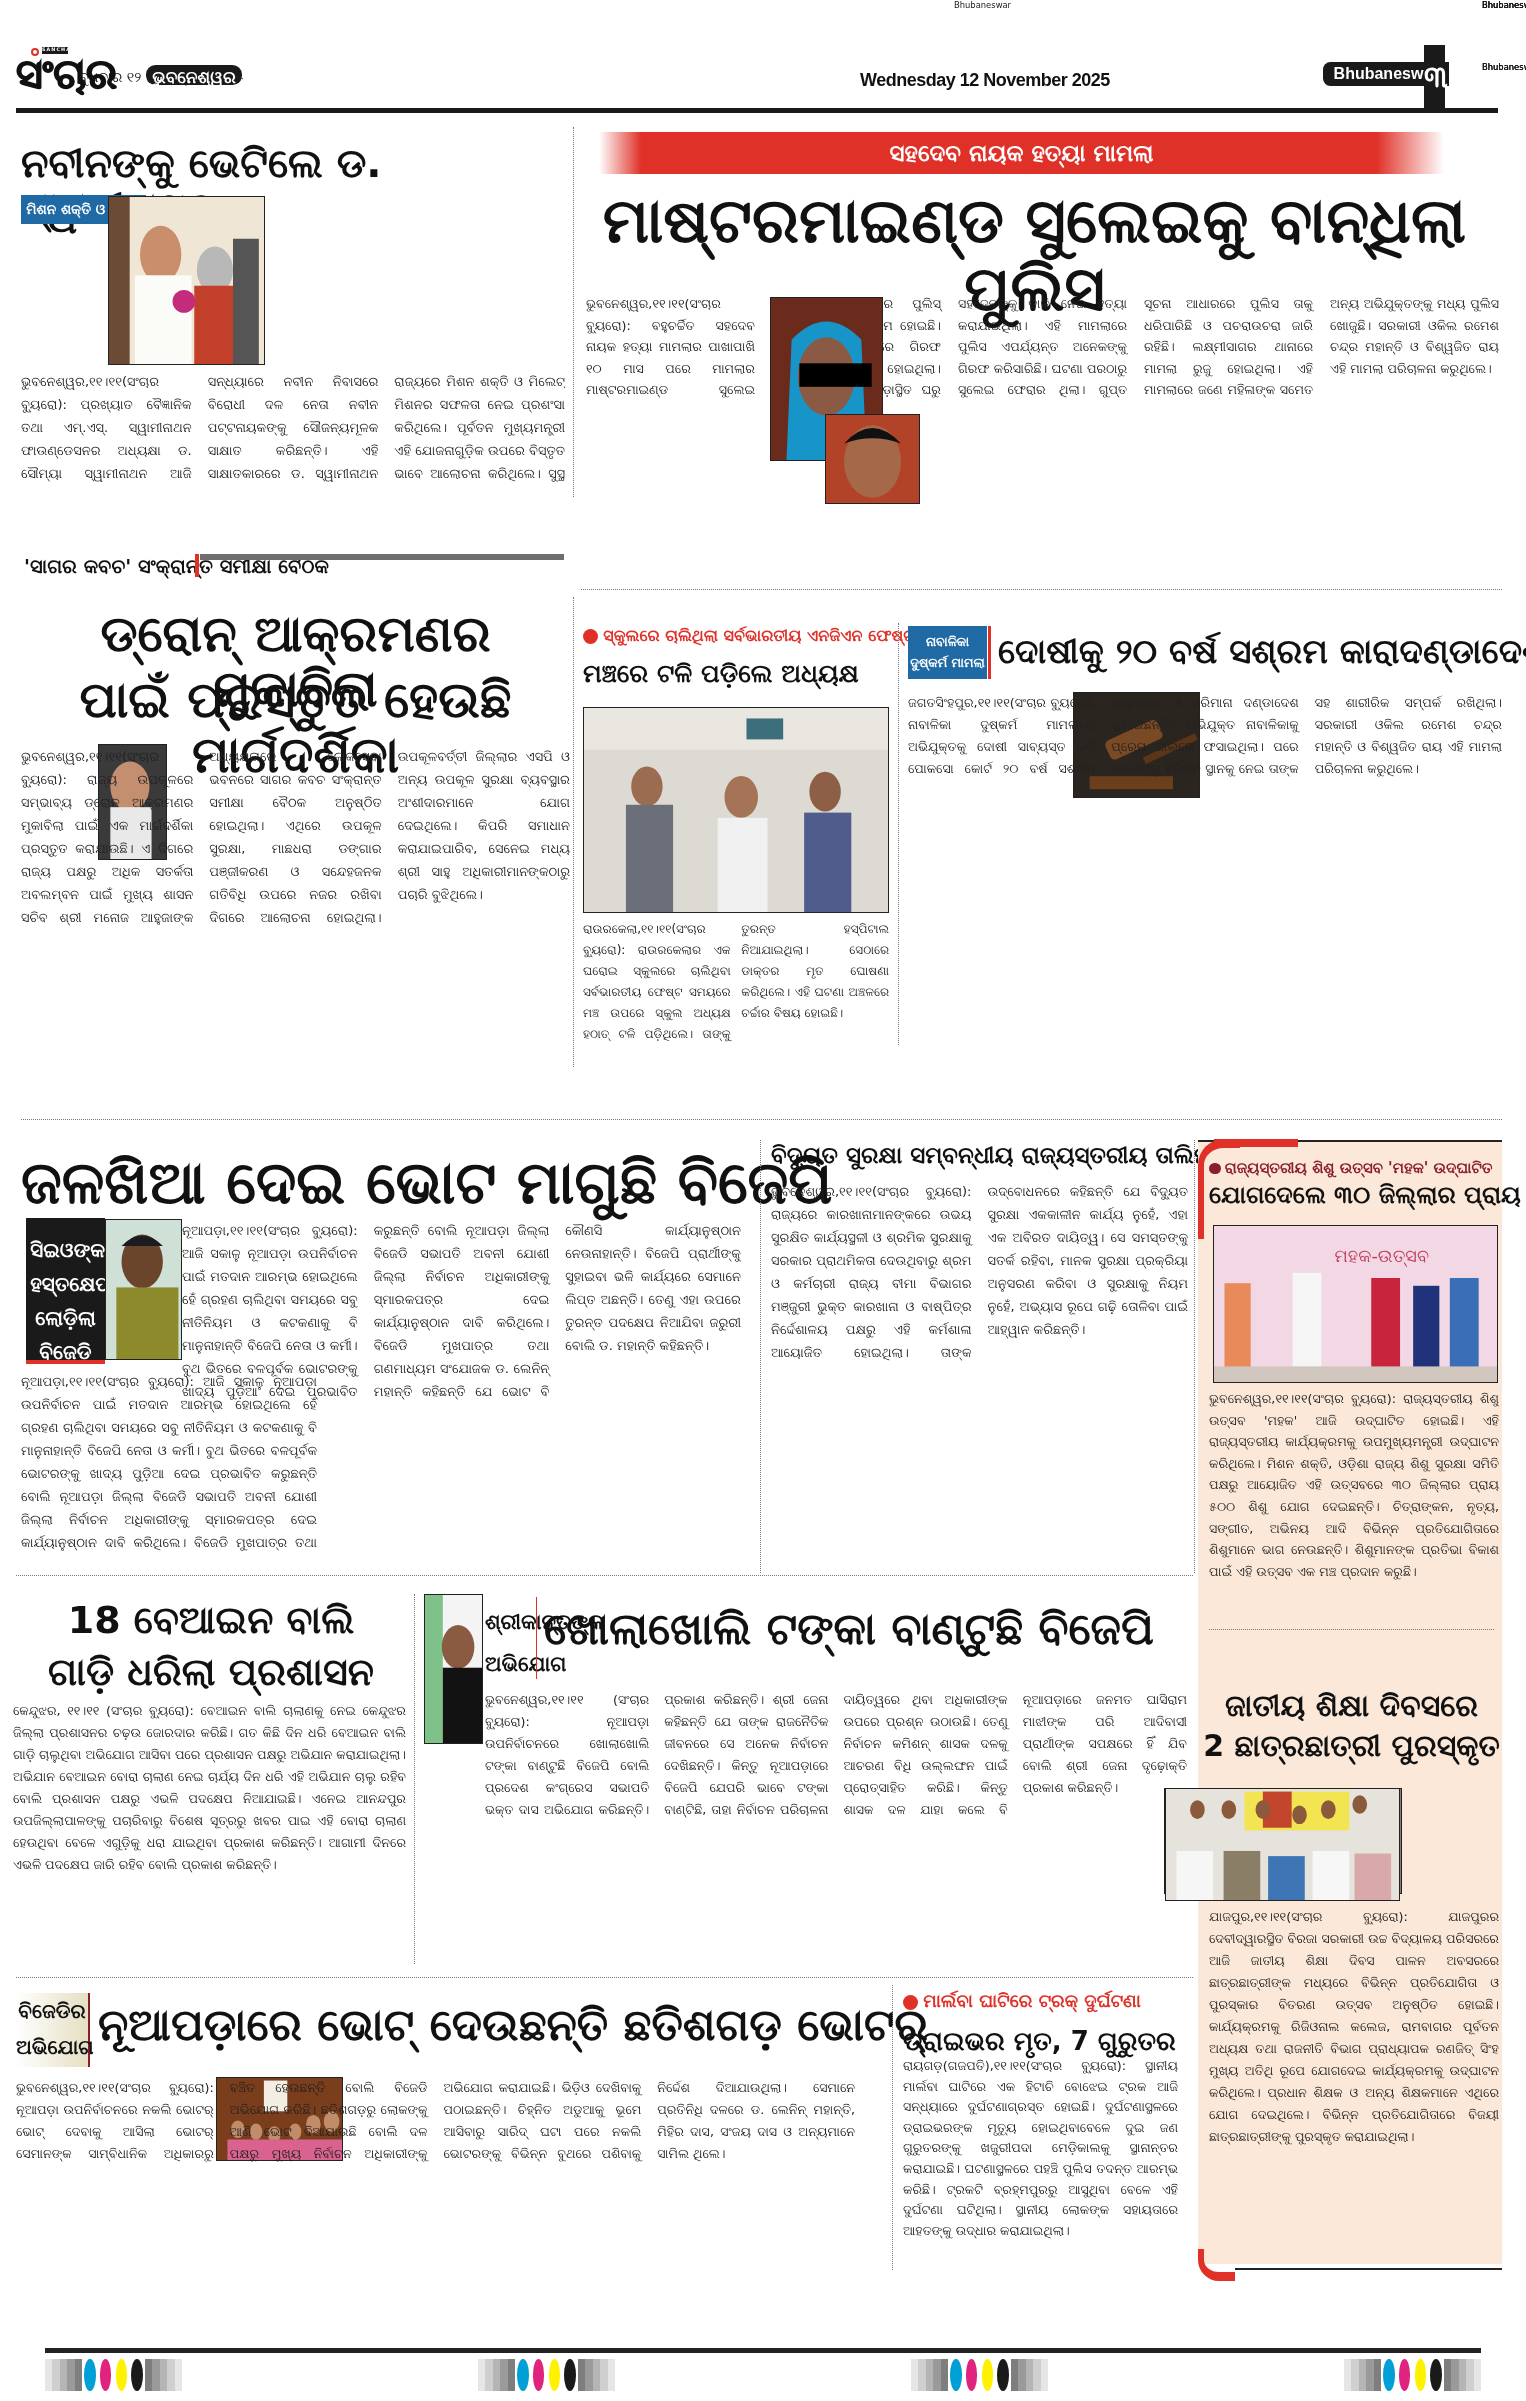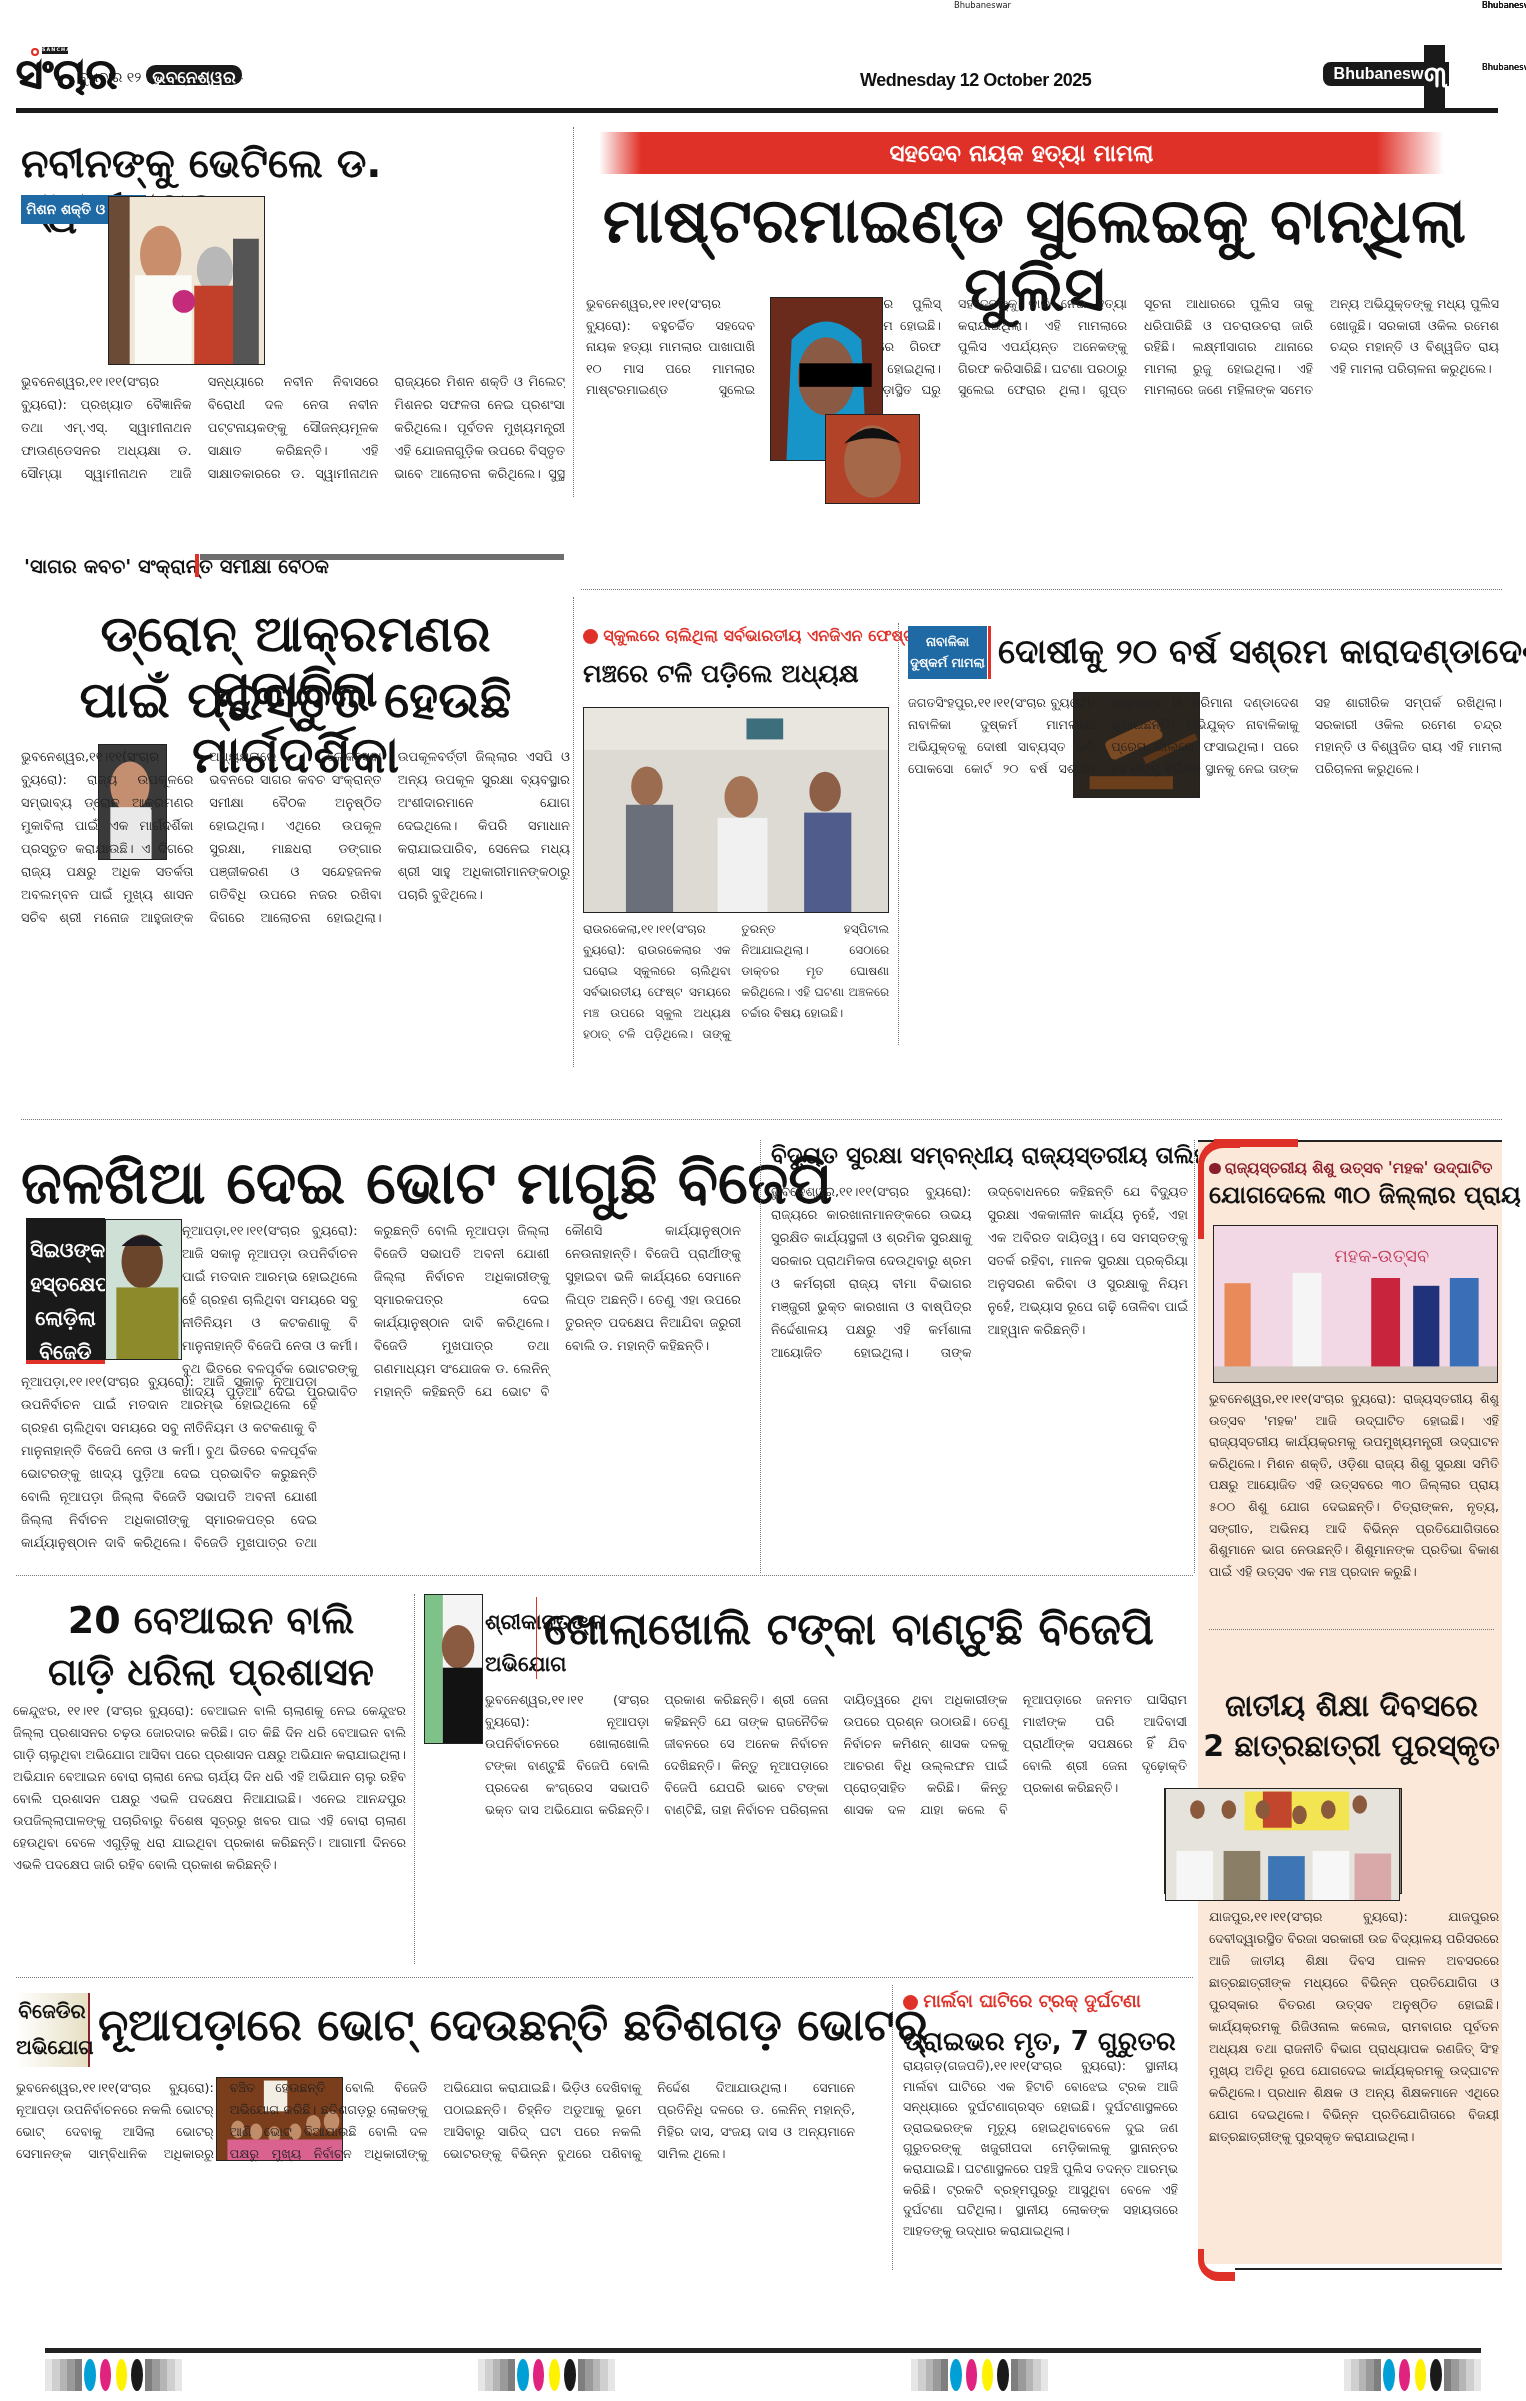--- a/index.html
+++ b/index.html
@@ -23,21 +23,21 @@
 <body>
 
 <div class="abs" data-name="masthead" style="left:0;top:0;width:1526px;height:116px;">
   <div class="abs" data-name="logo" style="left:16px;top:42px;width:63px;height:63px;">
     <div class="abs" data-name="logo-sub-badge" style="left:26px;top:4.8px;width:26px;height:6.9px;background:#1a1a1a;color:#fff;font-size:4.8px;text-align:center;line-height:6.9px;letter-spacing:1.1px;font-weight:bold;">SANCHAR</div>
     <div class="abs" data-name="logo-text" style="left:0;top:11.6px;font-size:41px;font-weight:bold;color:#111;line-height:1;-webkit-text-stroke:1.1px #111;">ସଂଚାର</div>
   </div>
   <div class="abs" data-name="logo-ring-icon" style="left:31px;top:48px;width:8.4px;height:8.4px;border:2.1px solid #e03128;border-radius:50%;"></div>
   <div class="abs" data-name="date-odia" style="left:79px;top:69px;font-size:14.3px;color:#111;">ବୁଧବାର ୧୨ ନଭେମ୍ବର ୨୦୨୫</div>
   <div class="abs" data-name="city-odia-badge" style="left:146px;top:65px;height:20px;padding:0 6.3px;background:#1a1a1a;color:#fff;font-size:17px;line-height:24px;border-radius:9.5px;font-weight:bold;">ଭୁବନେଶ୍ୱର</div>
-  <div class="abs" data-name="date-english" style="left:860px;top:70px;font-size:18px;font-weight:bold;font-family:'Liberation Sans',sans-serif;color:#111;letter-spacing:-0.5px;">Wednesday 12 October 2025</div>
+  <div class="abs" data-name="date-english" style="left:860px;top:70px;font-size:18px;font-weight:bold;font-family:'Liberation Sans',sans-serif;color:#111;letter-spacing:-0.5px;">Wednesday 12 November 2025</div>
 
   <div class="abs" data-name="city-english-pill" style="left:1481px;"></div>
 
   <div class="abs" data-name="city-en-box" style="left:1482px;"></div>
 
   <div class="abs" data-name="page-number-box" style="left:1477px;top:45px;width:0;height:0;"></div>
 
   <div class="abs" data-name="header-rule" style="left:16px;top:108px;width:1482px;height:4.8px;background:#1a1a1a;"></div>
 </div>
 
@@ -259,21 +259,21 @@
     <rect x="360" y="125" width="70" height="90" fill="#d9a9a9"></rect>
   </svg>
 </div>
 <div class="abs body-text" data-name="education-body" style="left:1209px;top:1906px;width:290px;height:354px;overflow:hidden;font-size:12.7px;line-height:22px;">ଯାଜପୁର,୧୧।୧୧(ସଂଚାର ବ୍ୟୁରୋ): ଯାଜପୁରର ଦେବୀଦ୍ୱାରସ୍ଥିତ ବିରଜା ସରକାରୀ ଉଚ୍ଚ ବିଦ୍ୟାଳୟ ପରିସରରେ ଆଜି ଜାତୀୟ ଶିକ୍ଷା ଦିବସ ପାଳନ ଅବସରରେ ଛାତ୍ରଛାତ୍ରୀଙ୍କ ମଧ୍ୟରେ ବିଭିନ୍ନ ପ୍ରତିଯୋଗିତା ଓ ପୁରସ୍କାର ବିତରଣ ଉତ୍ସବ ଅନୁଷ୍ଠିତ ହୋଇଛି। କାର୍ଯ୍ୟକ୍ରମକୁ ରିଜିଓନାଲ କଲେଜ, ରାମବାଗର ପୂର୍ବତନ ଅଧ୍ୟକ୍ଷ ତଥା ରାଜନୀତି ବିଭାଗ ପ୍ରାଧ୍ୟାପକ ରଣଜିତ୍ ସିଂହ ମୁଖ୍ୟ ଅତିଥି ରୂପେ ଯୋଗଦେଇ କାର୍ଯ୍ୟକ୍ରମକୁ ଉଦ୍‌ଘାଟନ କରିଥିଲେ। ପ୍ରଧାନ ଶିକ୍ଷକ ଓ ଅନ୍ୟ ଶିକ୍ଷକମାନେ ଏଥିରେ ଯୋଗ ଦେଇଥିଲେ। ବିଭିନ୍ନ ପ୍ରତିଯୋଗିତାରେ ବିଜୟୀ ଛାତ୍ରଛାତ୍ରୀଙ୍କୁ ପୁରସ୍କୃତ କରାଯାଇଥିଲା।</div>
 
 <div class="abs" data-name="panel-bottom-corner" style="left:1198px;top:2249px;width:37px;height:32px;border-left:6.3px solid #e03128;border-bottom:9.5px solid #e03128;border-bottom-left-radius:21px;"></div>
 <div class="abs" data-name="panel-bottom-rule" style="left:1235px;top:2268px;width:267px;height:2.1px;background:#222;"></div>
 
 <div class="abs dotted-h" data-name="section-rule-3" style="left:16px;top:1575px;width:1177px;"></div>
 
-<div class="abs hl-big" data-name="sand-headline-1" style="left:21px;top:1600px;width:380px;font-size:38px;text-align:center;">20 ବେଆଇନ ବାଲି</div>
+<div class="abs hl-big" data-name="sand-headline-1" style="left:21px;top:1600px;width:380px;font-size:38px;text-align:center;">18 ବେଆଇନ ବାଲି</div>
 <div class="abs hl-big" data-name="sand-headline-2" style="left:21px;top:1652px;width:380px;font-size:38px;text-align:center;">ଗାଡ଼ି ଧରିଲା ପ୍ରଶାସନ</div>
 
 <div class="abs body-text" data-name="sand-body-wide" style="left:13px;top:1700px;width:393px;height:253px;overflow:hidden;font-size:12.7px;line-height:22px;">କେନ୍ଦୁଝର, ୧୧।୧୧ (ସଂଚାର ବ୍ୟୁରୋ): ବେଆଇନ ବାଲି ଚାଲାଣକୁ ନେଇ କେନ୍ଦୁଝର ଜିଲ୍ଲା ପ୍ରଶାସନର ଚଢ଼ଉ ଜୋରଦାର କରିଛି। ଗତ କିଛି ଦିନ ଧରି ବେଆଇନ ବାଲି ଗାଡ଼ି ଚାଲୁଥିବା ଅଭିଯୋଗ ଆସିବା ପରେ ପ୍ରଶାସନ ପକ୍ଷରୁ ଅଭିଯାନ କରାଯାଇଥିଲା। ଅଭିଯାନ ବେଆଇନ ବୋରା ଚାଲାଣ ନେଇ ଚାର୍ଯ୍ୟ ଦିନ ଧରି ଏହି ଅଭିଯାନ ଚାଲୁ ରହିବ ବୋଲି ପ୍ରଶାସନ ପକ୍ଷରୁ ଏଭଳି ପଦକ୍ଷେପ ନିଆଯାଇଛି। ଏନେଇ ଆନନ୍ଦପୁର ଉପଜିଲ୍ଲାପାଳଙ୍କୁ ପଚାରିବାରୁ ବିଶେଷ ସୂତ୍ରରୁ ଖବର ପାଇ ଏହି ବୋରା ଚାଲାଣ ହେଉଥିବା ବେଳେ ଏଗୁଡ଼ିକୁ ଧରା ଯାଇଥିବା ପ୍ରକାଶ କରିଛନ୍ତି। ଆଗାମୀ ଦିନରେ ଏଭଳି ପଦକ୍ଷେପ ଜାରି ରହିବ ବୋଲି ପ୍ରକାଶ କରିଛନ୍ତି।</div>
 
 <div class="abs dotted-v" data-name="column-divider-6" style="left:414px;top:1594px;height:370px;"></div>
 
 <div class="abs photo" data-name="srikant-photo" style="left:424px;top:1594px;width:59px;height:150px;">
   <svg viewBox="0 0 112 285" preserveAspectRatio="none">
     <rect width="112" height="285" fill="#f4f4f4"></rect>
     <rect x="0" y="0" width="35" height="285" fill="#7fc289"></rect>

